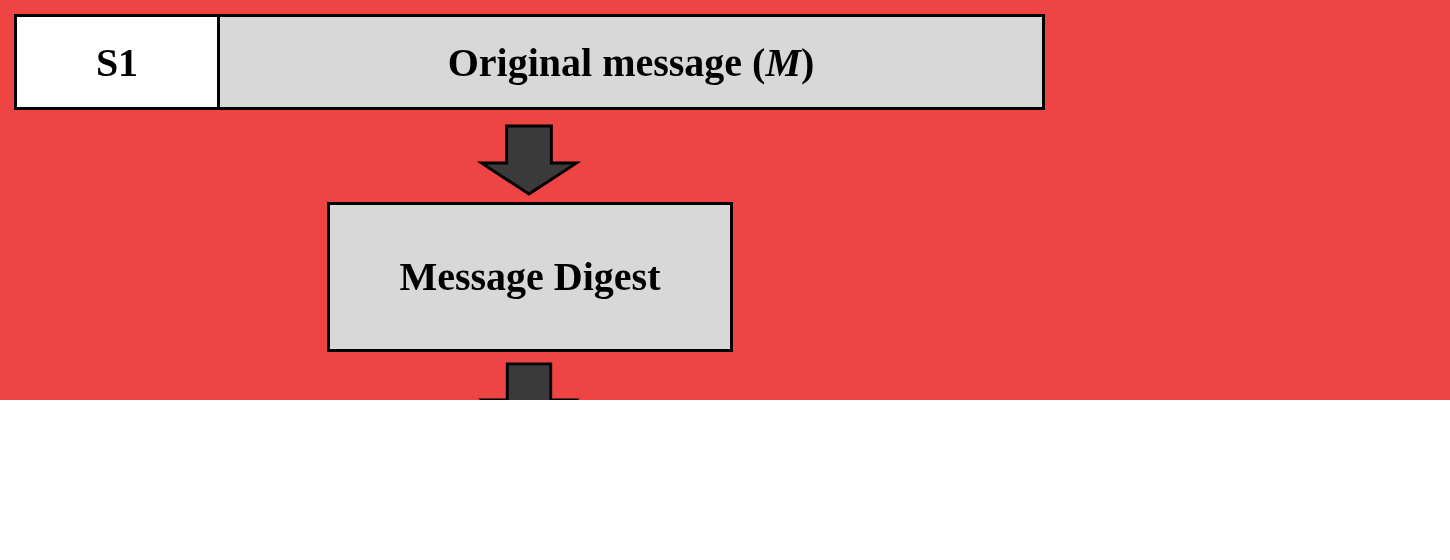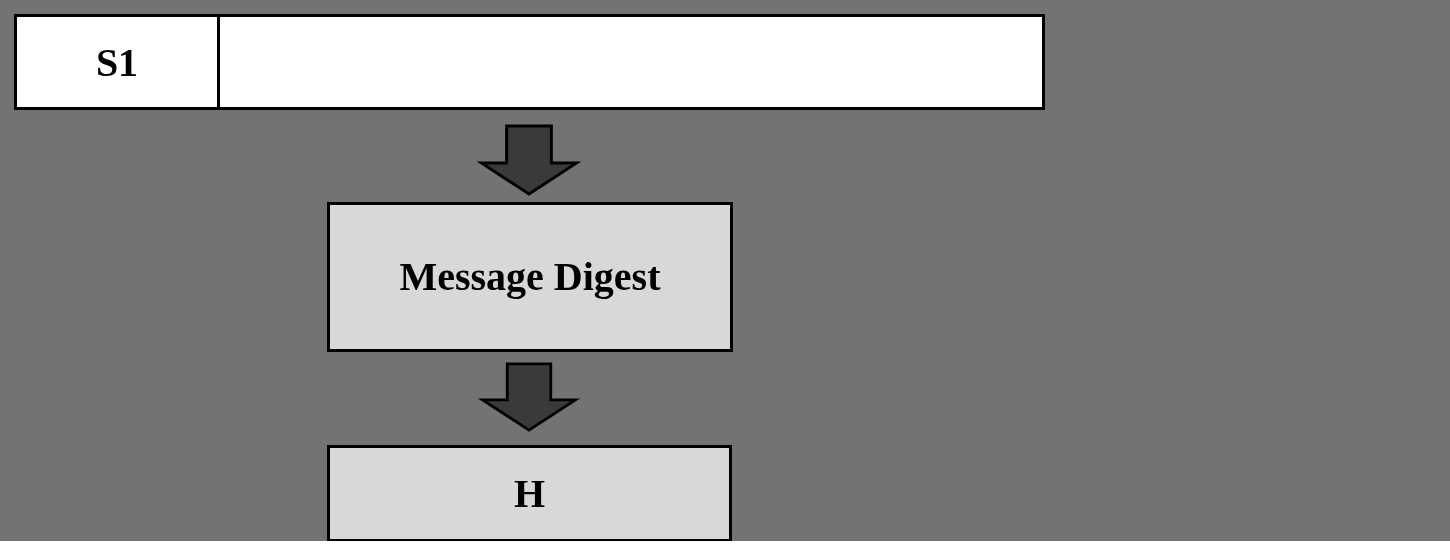--- a/index.html
+++ b/index.html
@@ -3,22 +3,22 @@
 <meta charset="utf-8">
 <style>
   html, body {
     margin: 0;
     padding: 0;
     background: #ffffff;
   }
   .canvas {
     position: relative;
     width: 1450px;
-    height: 541px;
-    background: #737373;
+    height: 400px;
+    background: #ef4444;
     font-family: "Liberation Serif", "DejaVu Serif", serif;
     color: #000000;
     overflow: hidden;
   }
 
   
   .top-row {
     position: absolute;
     left: 14px;
     top: 14px;
@@ -89,20 +89,23 @@
 </style>
 </head>
 <body>
 
 <div class="canvas">
 
   <div class="top-row">
     <div class="cell-s1">
       <span>S1</span>
     </div>
+    <div class="cell-msg">
+      <span><span>Original message (</span><span class="var-italic">M</span><span>)</span></span>
+    </div>
   </div>
 
   <svg class="arrow arrow1" width="104" height="72" viewBox="0 0 104 74">
     <polygon points="29,2 75,2 75,40 101,40 52,72 3,40 29,40" stroke="#000000" stroke-width="3" stroke-linejoin="miter" fill="#3a3a3a"></polygon>
   </svg>
 
   <div class="gbox md-box">
     <div>Message Digest</div>
   </div>
 

